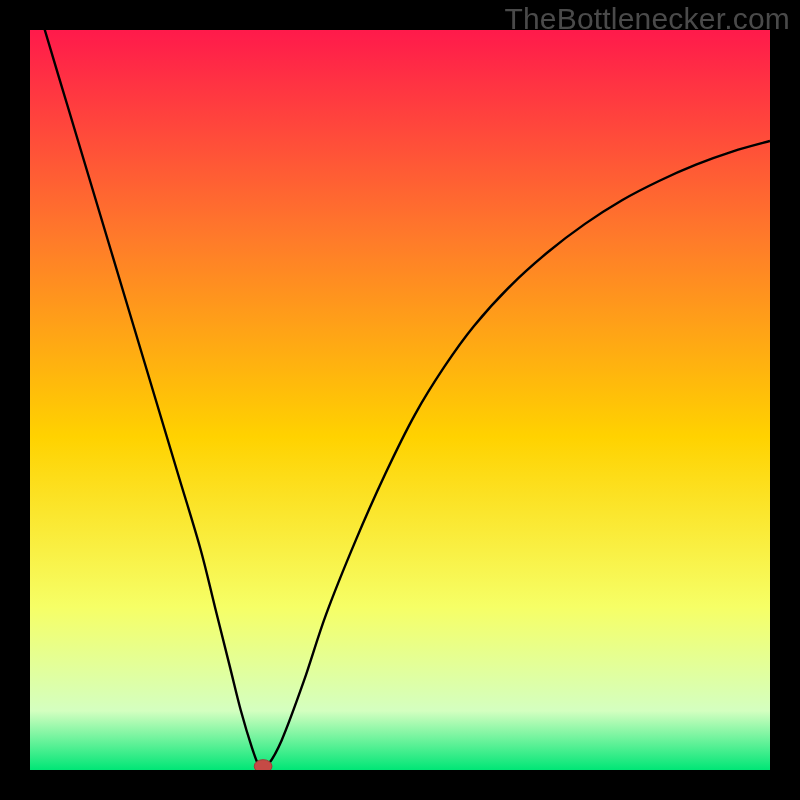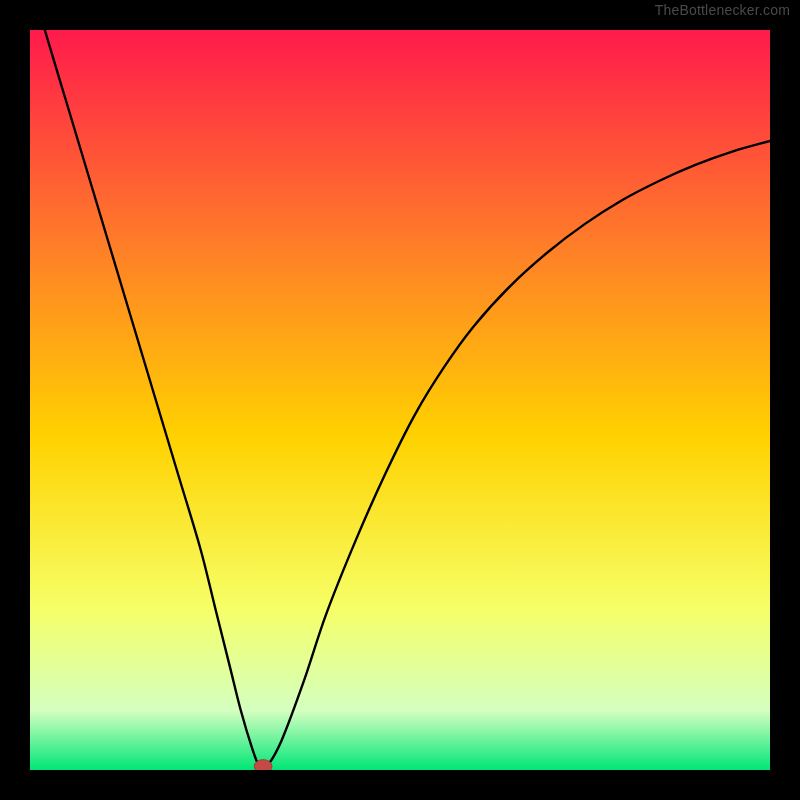--- a/index.html
+++ b/index.html
@@ -15,21 +15,21 @@
     position: relative;
     width: 800px;
     height: 800px;
     background: #000;
   }
   .watermark {
     position: absolute;
     top: 2px;
     right: 10px;
     color: #4a4a4a;
-    font-size: 14px;
+    font-size: 30px;
     font-weight: 500;
     letter-spacing: 0.2px;
     user-select: none;
   }
   .plot-frame {
     position: absolute;
     left: 30px;
     top: 30px;
     width: 740px;
     height: 740px;

